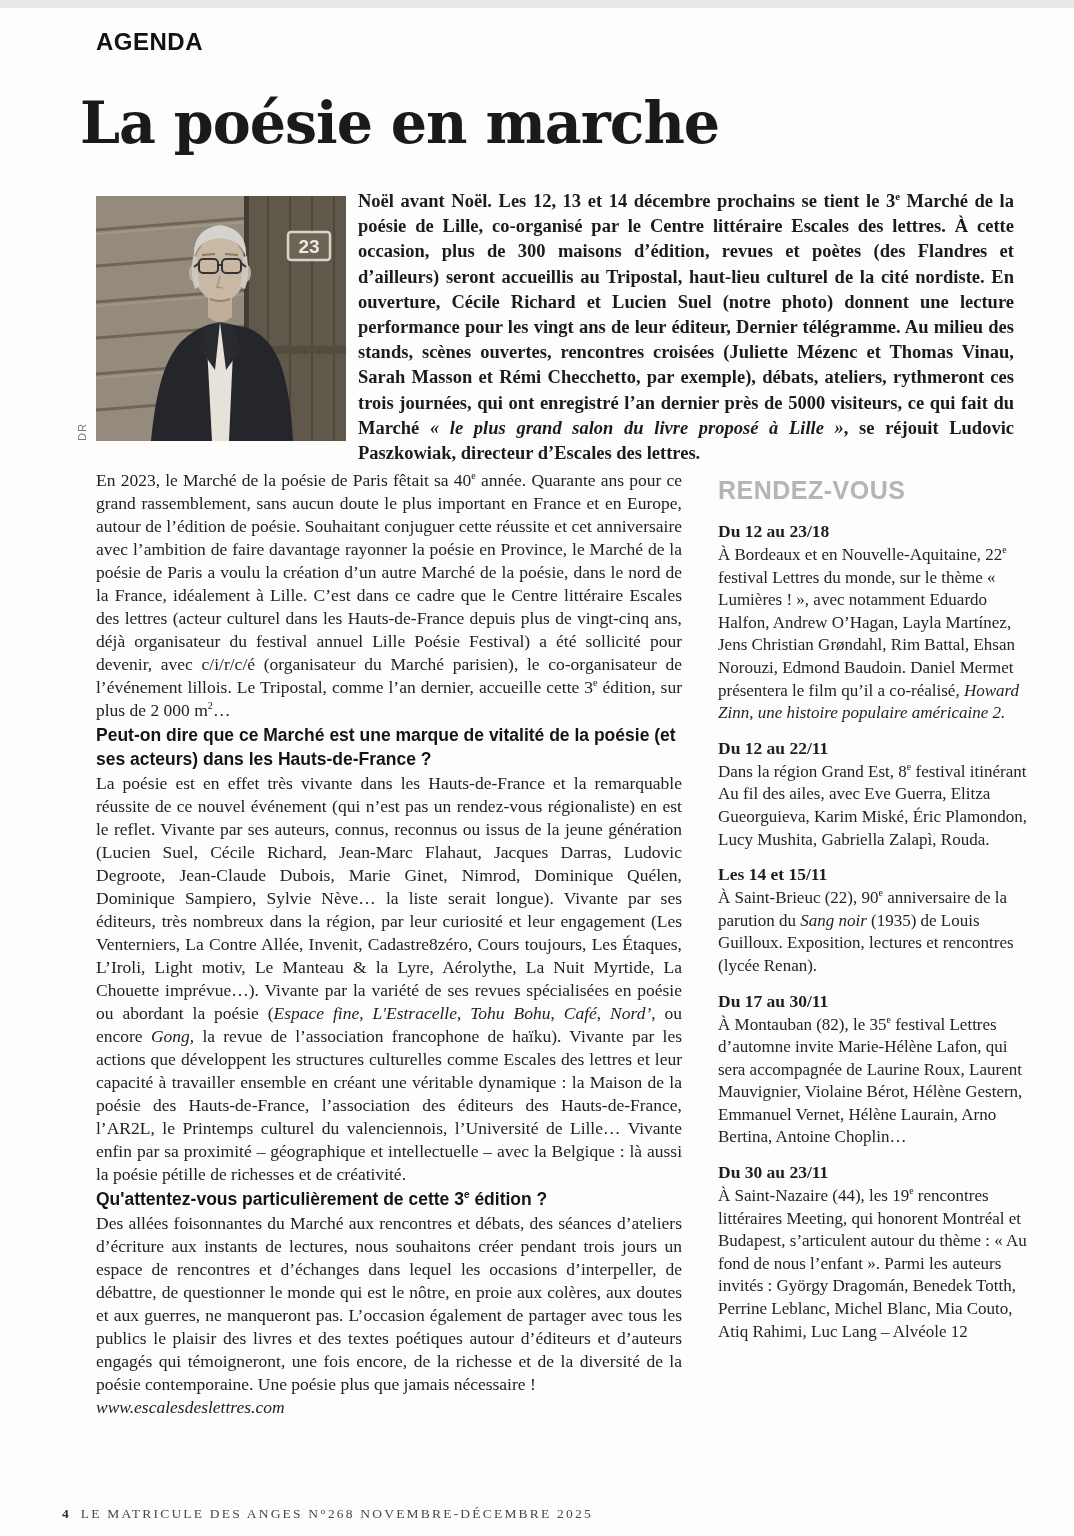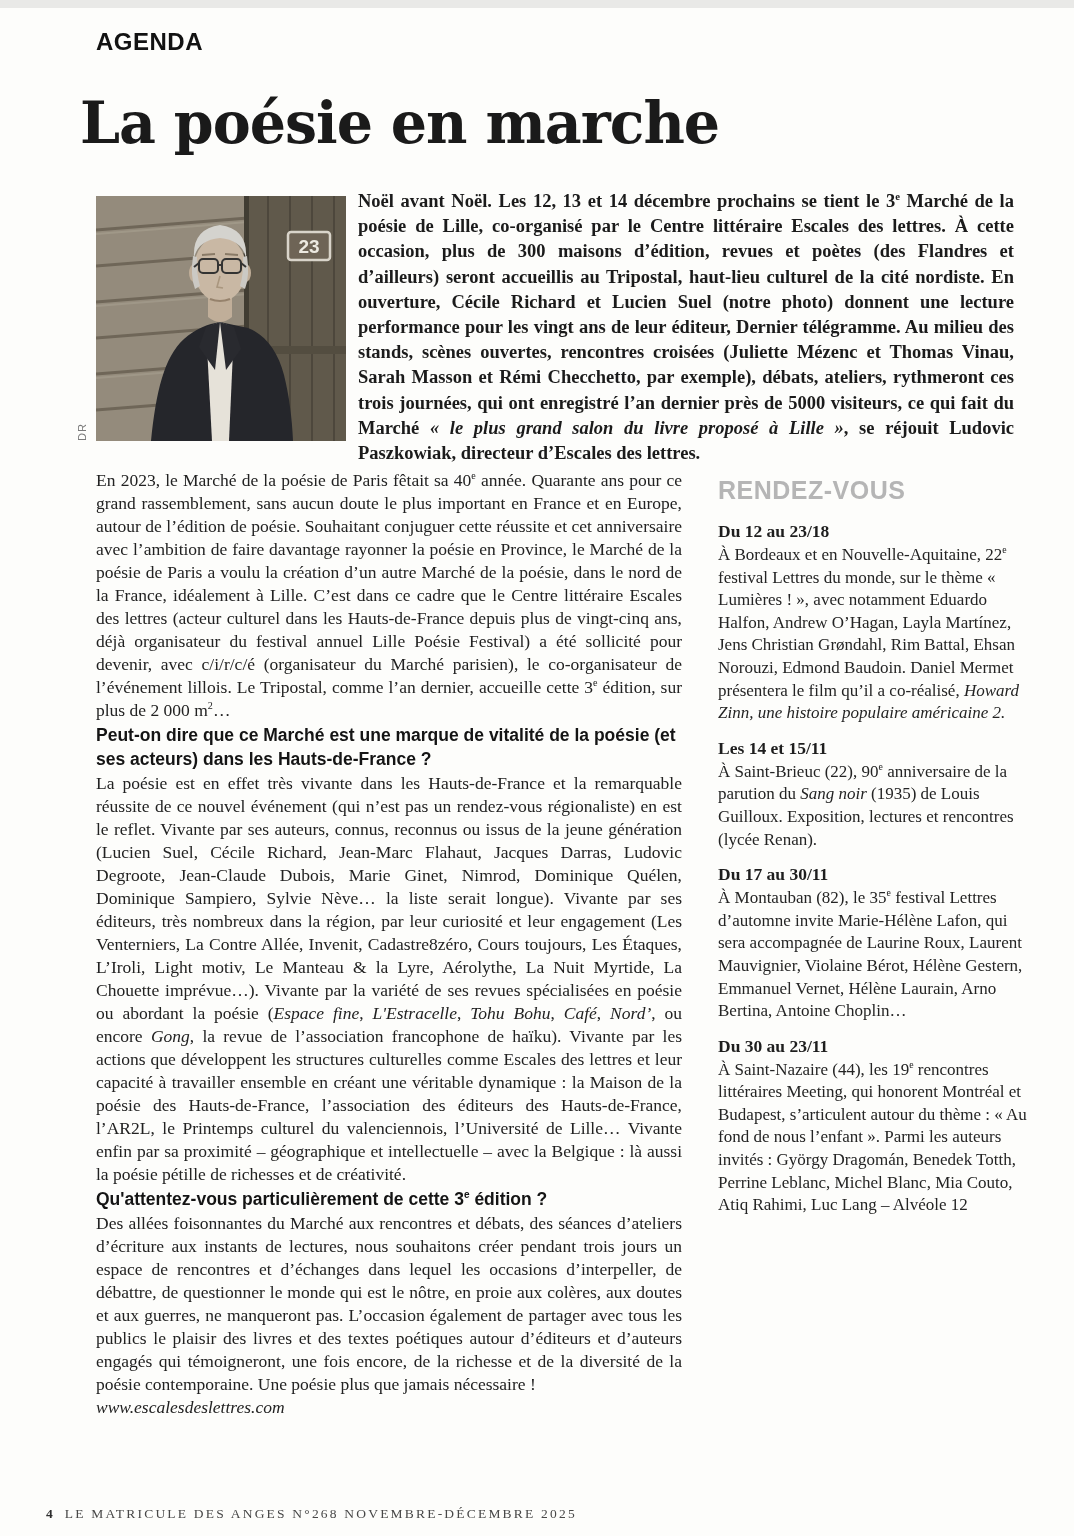--- a/index.html
+++ b/index.html
@@ -46,21 +46,21 @@
   .rv-head {
     margin:0 0 15px 0;
     font-family:"Liberation Sans", sans-serif; font-weight:700;
     font-size:25px; letter-spacing:0.5px; color:#b5b5b5;
   }
   .event { margin-bottom:12px; }
   .event h3 { margin:0 0 1px 0; font-size:17.5px; font-weight:700; line-height:23px; color:#1e1e1e; }
   .event p { margin:0; font-size:17px; line-height:22.6px; text-align:left; color:#242424; }
 
   .page-footer {
-    position:absolute; left:46px; top:1498px;
+    position:absolute; left:62px; top:1498px;
     font-family:"Liberation Serif", serif; font-size:13.5px;
     letter-spacing:2.2px; color:#474747; white-space:nowrap;
   }
   .page-footer .pagenum { font-weight:700; letter-spacing:0; margin-right:12px; color:#2e2e2e; }
 </style>
 </head>
 <body>
 
 <div class="page">
 
@@ -152,20 +152,24 @@
   </div>
 
   <aside class="col-right">
     <h2 class="rv-head">RENDEZ-VOUS</h2>
 
     <div class="event">
       <h3>Du 12 au 23/18</h3>
       <p><span>À Bordeaux et en Nouvelle-Aquitaine, 22</span><sup>e</sup><span> festival Lettres du monde, sur le thème « Lumières ! », avec notamment Eduardo Halfon, Andrew O’Hagan, Layla Martínez, Jens Christian Grøndahl, Rim Battal, Ehsan Norouzi, Edmond Baudoin. Daniel Mermet présentera le film qu’il a co-réalisé, </span><em>Howard Zinn, une histoire populaire américaine 2.</em></p>
     </div>
     <div class="event">
+      <h3>Du 12 au 22/11</h3>
+      <p><span>Dans la région Grand Est, 8</span><sup>e</sup><span> festival itinérant Au fil des ailes, avec Eve Guerra, Elitza Gueorguieva, Karim Miské, Éric Plamondon, Lucy Mushita, Gabriella Zalapì, Rouda.</span></p>
+    </div>
+    <div class="event">
       <h3>Les 14 et 15/11</h3>
       <p><span>À Saint-Brieuc (22), 90</span><sup>e</sup><span> anniversaire de la parution du </span><em>Sang noir</em><span> (1935) de Louis Guilloux. Exposition, lectures et rencontres (lycée Renan).</span></p>
     </div>
     <div class="event">
       <h3>Du 17 au 30/11</h3>
       <p><span>À Montauban (82), le 35</span><sup>e</sup><span> festival Lettres d’automne invite Marie-Hélène Lafon, qui sera accompagnée de Laurine Roux, Laurent Mauvignier, Violaine Bérot, Hélène Gestern, Emmanuel Vernet, Hélène Laurain, Arno Bertina, Antoine Choplin…</span></p>
     </div>
     <div class="event">
       <h3>Du 30 au 23/11</h3>
       <p><span>À Saint-Nazaire (44), les 19</span><sup>e</sup><span> rencontres littéraires Meeting, qui honorent Montréal et Budapest, s’articulent autour du thème : « Au fond de nous l’enfant ». Parmi les auteurs invités : György Dragomán, Benedek Totth, Perrine Leblanc, Michel Blanc, Mia Couto, Atiq Rahimi, Luc Lang – Alvéole 12</span></p>

